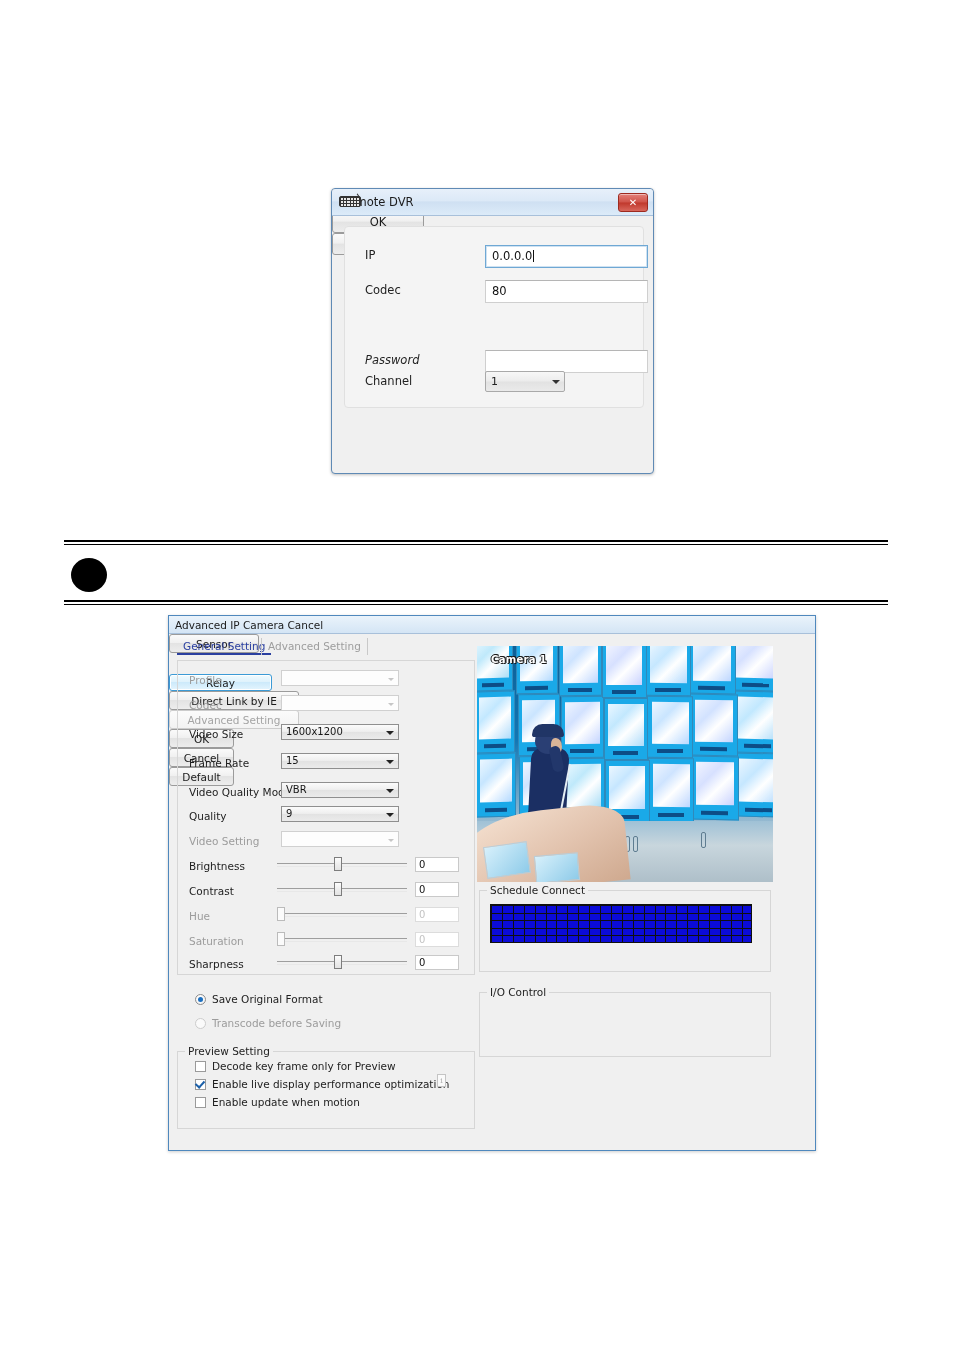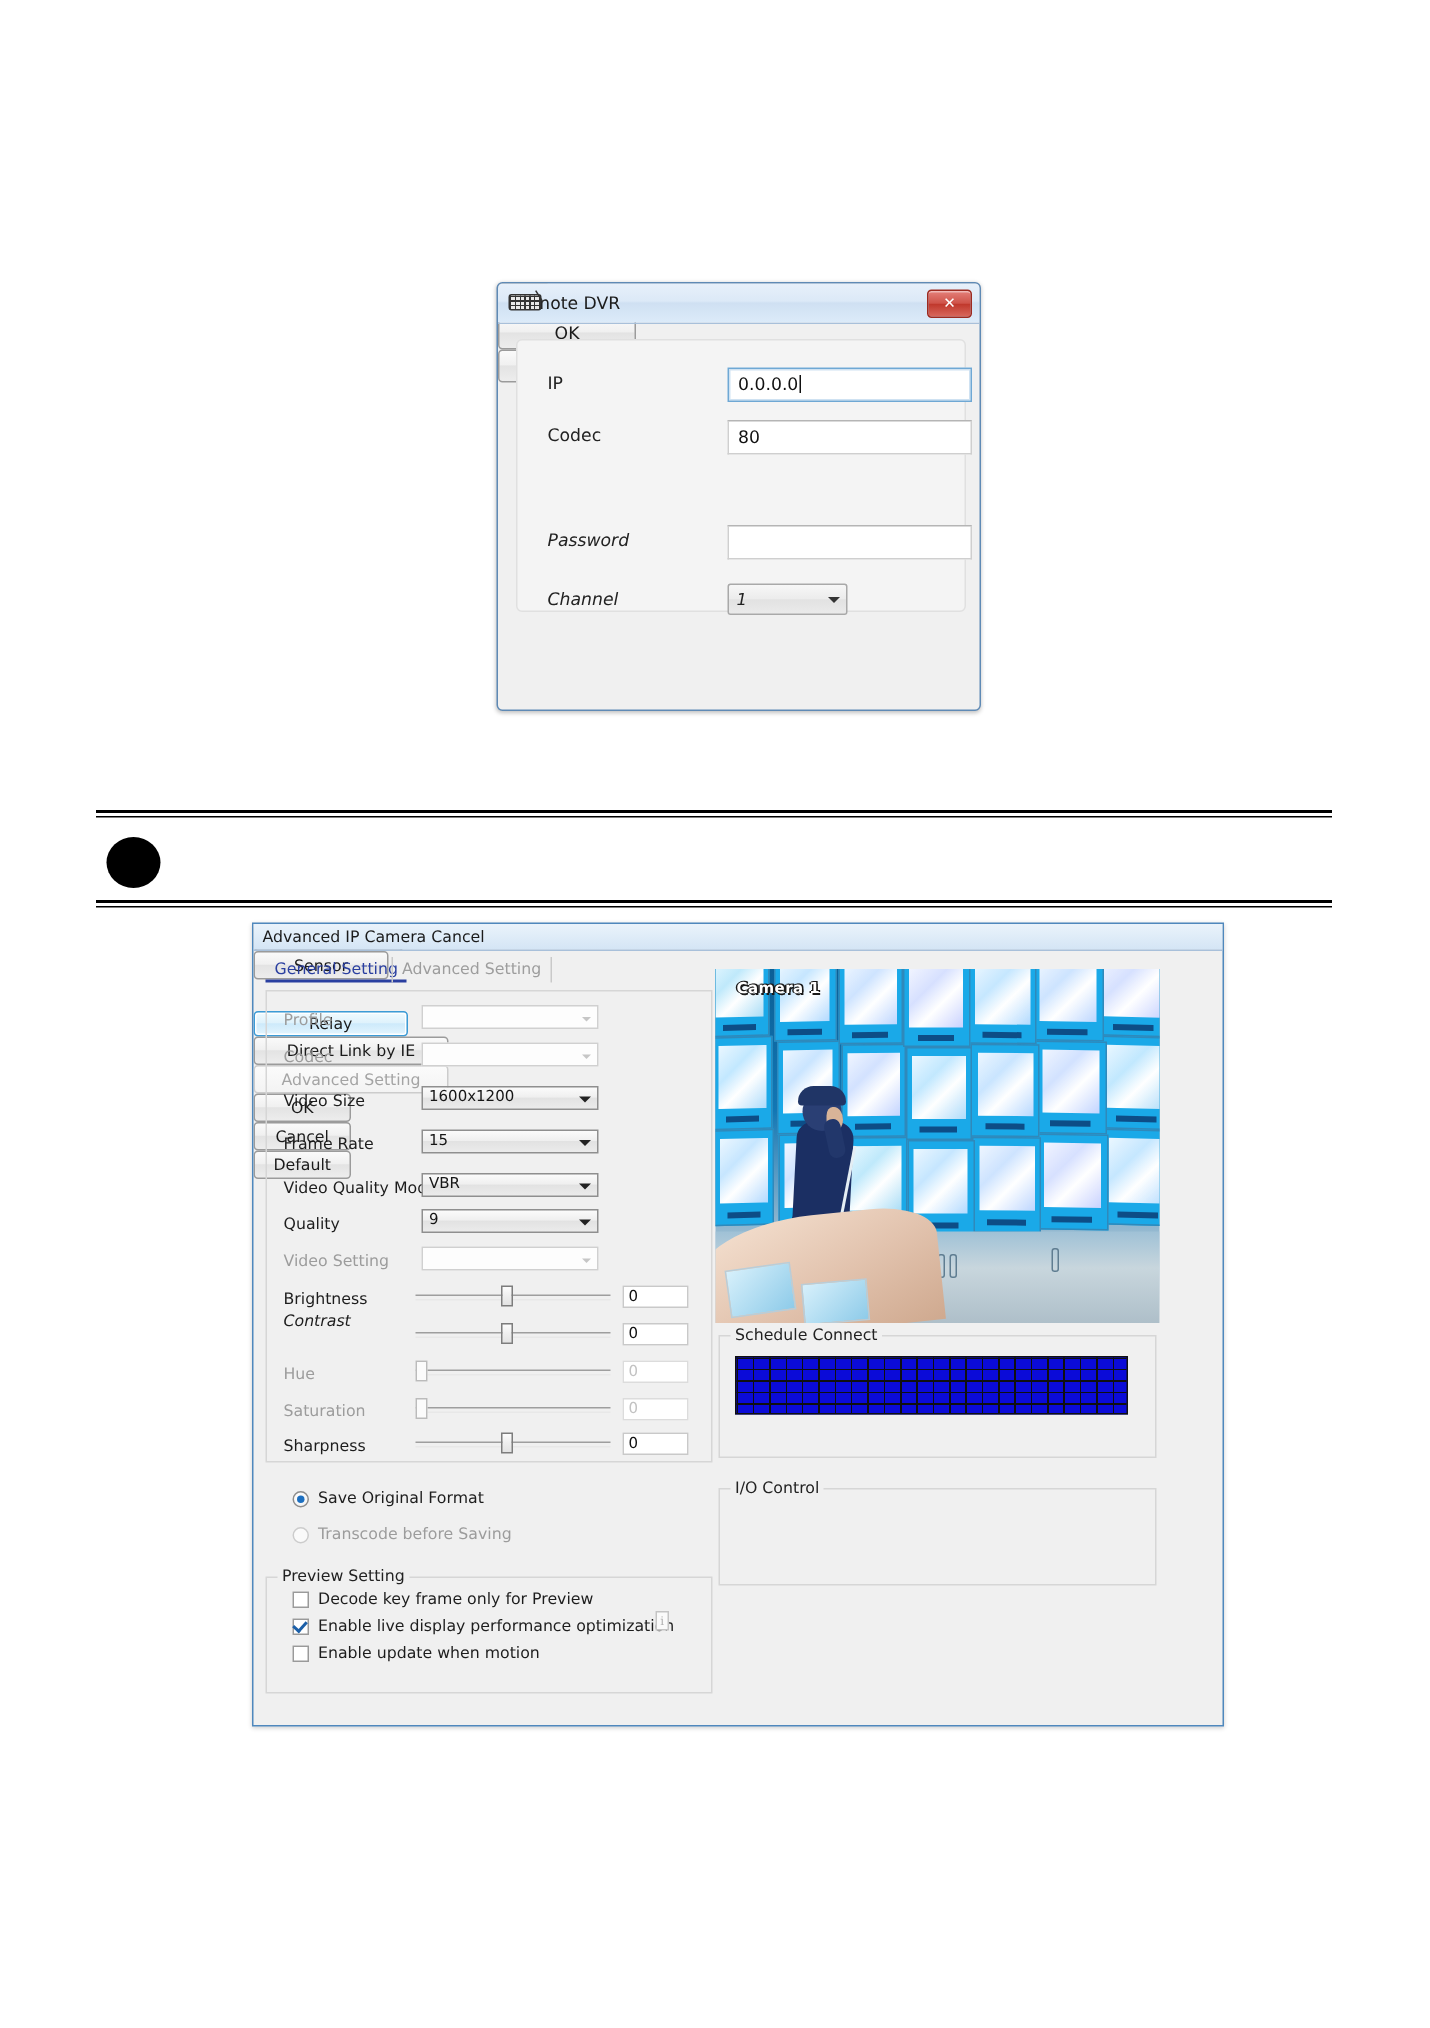--- a/index.html
+++ b/index.html
@@ -193,21 +193,21 @@
       <span class="dvr-lab">Codec</span>
       <div class="tfield">80</div>
     </div>
 
 
     <div class="dvr-row" style="top:123px;font-style:italic;">
       <span class="dvr-lab">Password</span>
       <div class="tfield"></div>
     </div>
 
-    <div class="dvr-row" style="top:162px;font-style:italic;">
+    <div class="dvr-row" style="top:144px;">
       <span class="dvr-lab">Channel</span>
       <div class="combo">
         <span>1</span>
         <span class="arrow"></span>
       </div>
     </div>
   </div>
 
   <div class="btn" style="left:107px;top:244px;width:35px;height:22px;">
     <span class="kbd">
@@ -262,21 +262,21 @@
   <span class="lab labdis" style="left:20px;top:219px;">Video Setting</span>
   <div class="acombo dis" style="left:112px;top:215px;width:118px;"><span></span><span class="arrow"></span></div>
 
   <span class="lab" style="left:20px;top:244px;">Brightness</span>
   <div class="slider" style="left:108px;top:241px;width:130px;">
     <div class="strack"></div>
     <div class="sthumb" style="left:57px;"></div>
   </div>
   <div class="snum" style="left:246px;top:241px;">0</div>
 
-  <span class="lab" style="left:20px;top:259px;font-style:italic;">Contrast</span>
+  <span class="lab" style="left:20px;top:269px;">Contrast</span>
   <div class="slider" style="left:108px;top:266px;width:130px;">
     <div class="strack"></div>
     <div class="sthumb" style="left:57px;"></div>
   </div>
   <div class="snum" style="left:246px;top:266px;">0</div>
 
   <span class="lab labdis" style="left:20px;top:294px;">Hue</span>
   <div class="slider" style="left:108px;top:291px;width:130px;">
     <div class="strack"></div>
     <div class="sthumb dis" style="left:0px;"></div>

